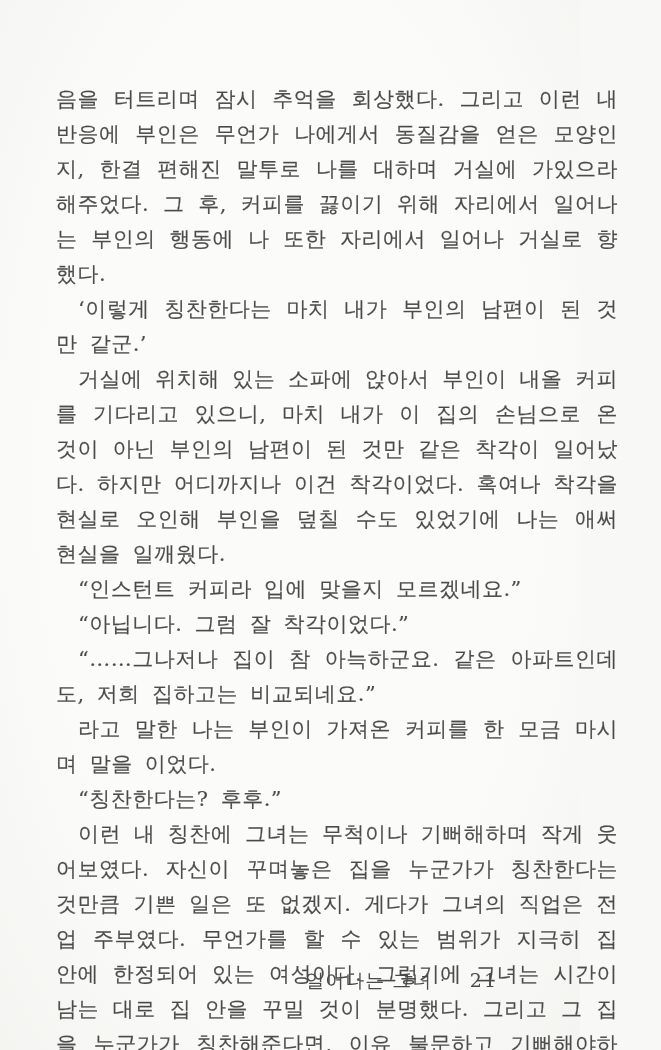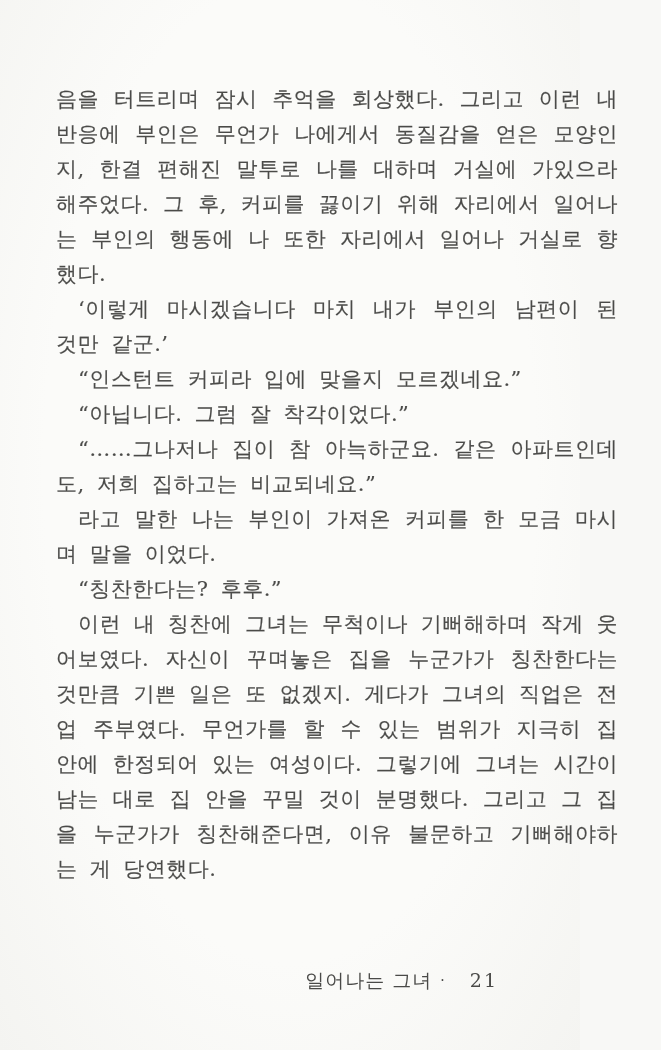--- a/index.html
+++ b/index.html
@@ -58,21 +58,22 @@
     margin-left: 14px;
   }
 </style>
 </head>
 <body>
 
 <div class="scan-page">
 
   <div class="text-block">
     <p>음을 터트리며 잠시 추억을 회상했다. 그리고 이런 내 반응에 부인은 무언가 나에게서 동질감을 얻은 모양인지, 한결 편해진 말투로 나를 대하며 거실에 가있으라 해주었다. 그 후, 커피를 끓이기 위해 자리에서 일어나는 부인의 행동에 나 또한 자리에서 일어나 거실로 향했다.</p>
-    <p class="indent">‘이렇게 마시겠습니다 마치 내가 부인의 남편이 된 것만 같군.’</p>
+    <p class="indent">‘이렇게 칭찬한다는 마치 내가 부인의 남편이 된 것만 같군.’</p>
+    <p class="indent">거실에 위치해 있는 소파에 앉아서 부인이 내올 커피를 기다리고 있으니, 마치 내가 이 집의 손님으로 온 것이 아닌 부인의 남편이 된 것만 같은 착각이 일어났다. 하지만 어디까지나 이건 착각이었다. 혹여나 착각을 현실로 오인해 부인을 덮칠 수도 있었기에 나는 애써 현실을 일깨웠다.</p>
     <p class="indent">“인스턴트 커피라 입에 맞을지 모르겠네요.”</p>
     <p class="indent">“아닙니다. 그럼 잘 착각이었다.”</p>
     <p class="indent">“……그나저나 집이 참 아늑하군요. 같은 아파트인데도, 저희 집하고는 비교되네요.”</p>
     <p class="indent">라고 말한 나는 부인이 가져온 커피를 한 모금 마시며 말을 이었다.</p>
     <p class="indent">“칭찬한다는? 후후.”</p>
     <p class="indent">이런 내 칭찬에 그녀는 무척이나 기뻐해하며 작게 웃어보였다. 자신이 꾸며놓은 집을 누군가가 칭찬한다는 것만큼 기쁜 일은 또 없겠지. 게다가 그녀의 직업은 전업 주부였다. 무언가를 할 수 있는 범위가 지극히 집 안에 한정되어 있는 여성이다. 그렇기에 그녀는 시간이 남는 대로 집 안을 꾸밀 것이 분명했다. 그리고 그 집을 누군가가 칭찬해준다면, 이유 불문하고 기뻐해야하는 게 당연했다.</p>
   </div>
 
   <div class="page-footer">
     <span>일어나는 그녀</span><span class="sep">·</span><span class="pagenum">21</span>

